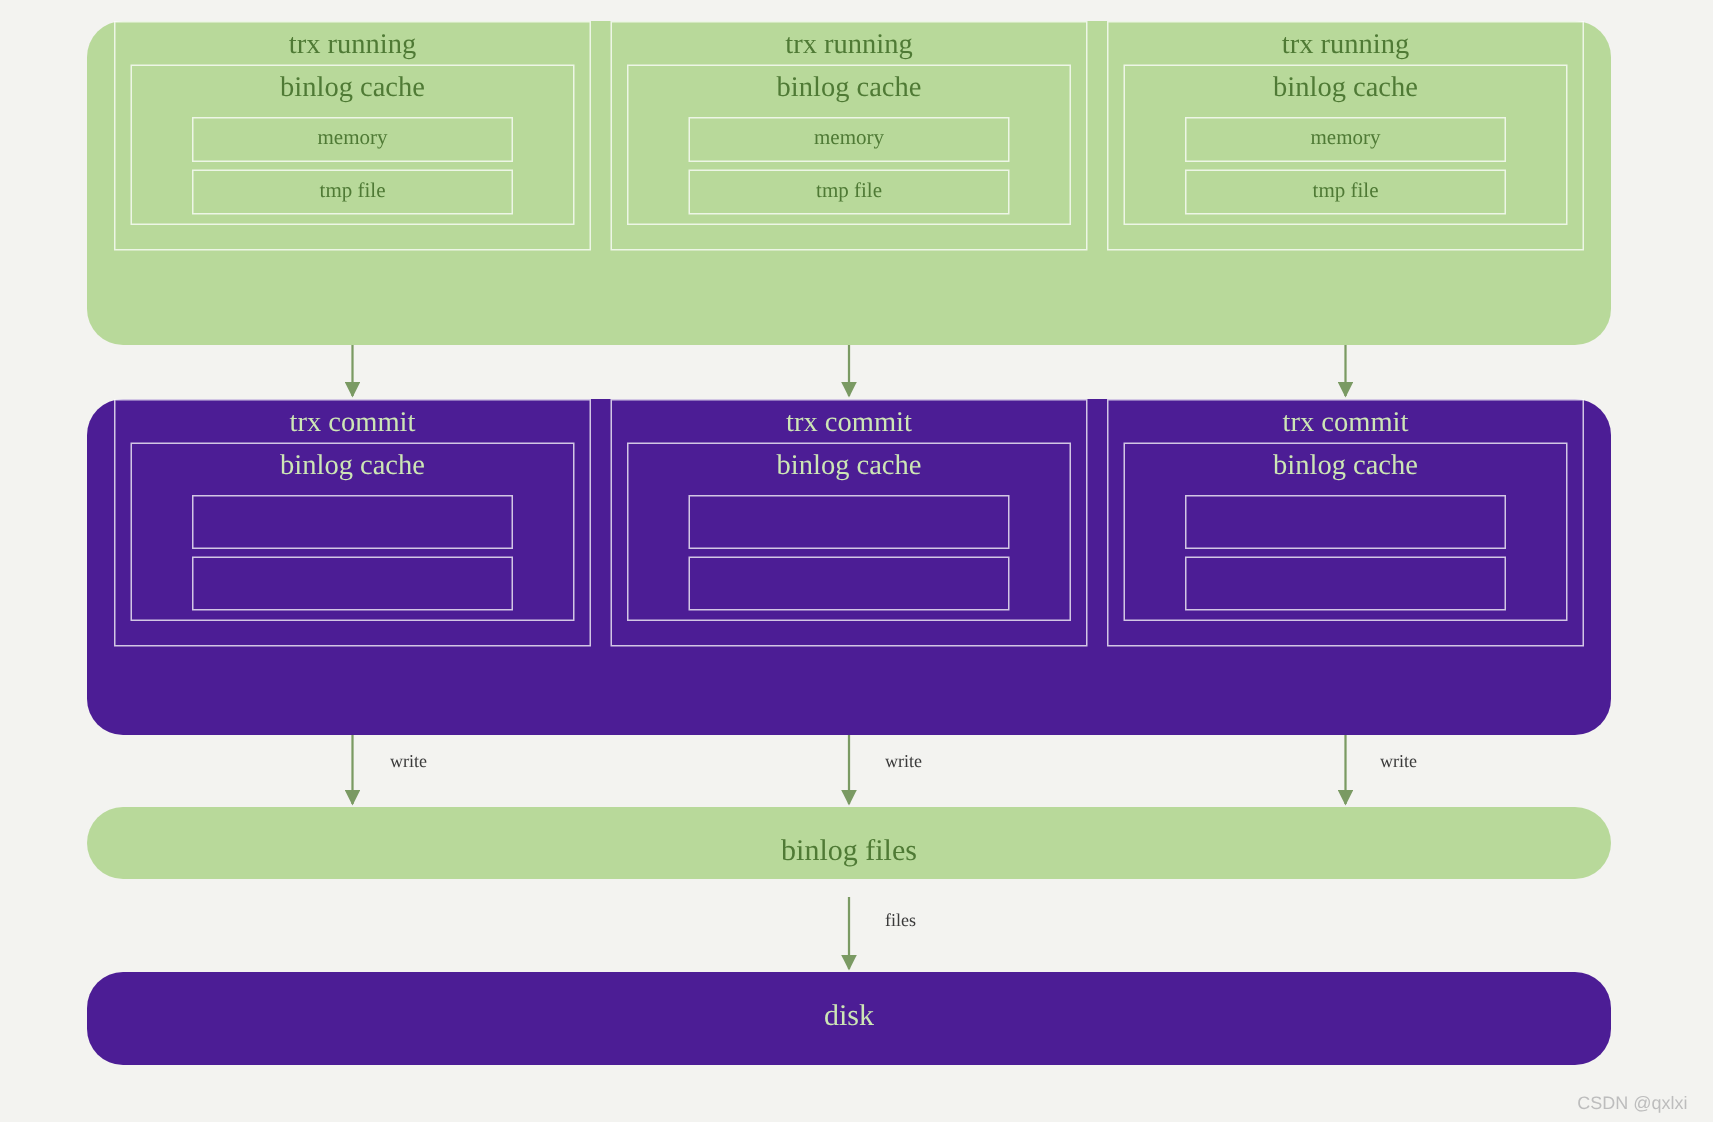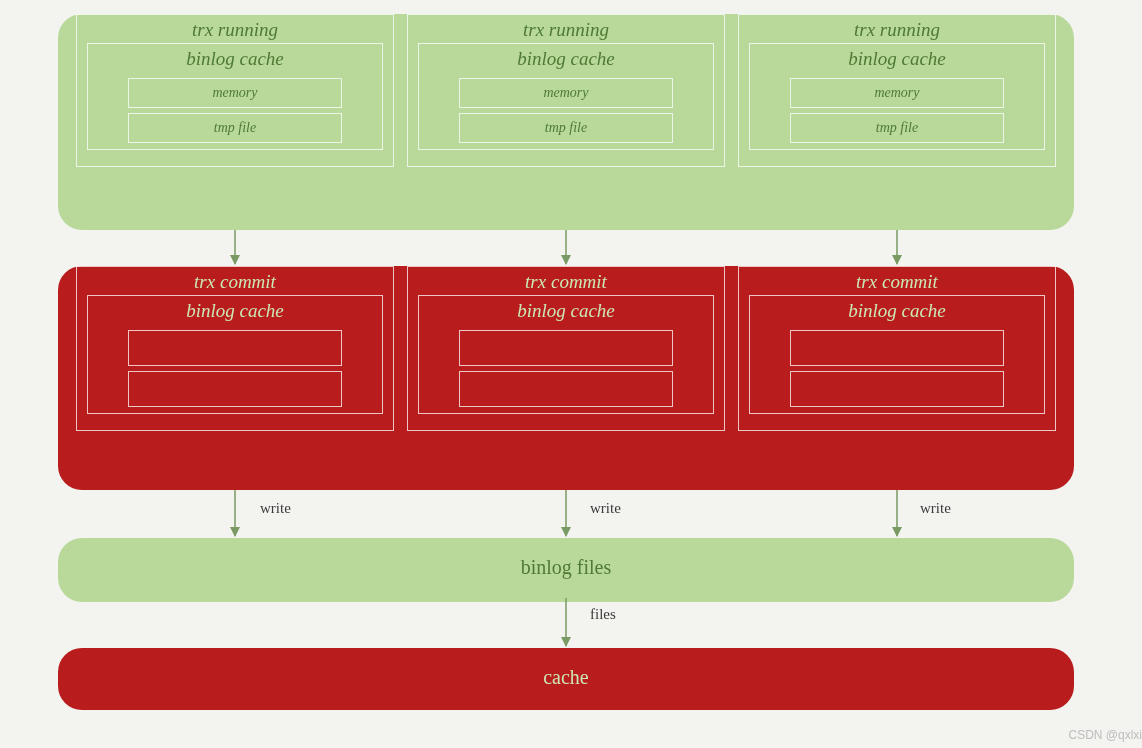--- a/index.html
+++ b/index.html
@@ -18,33 +18,32 @@
     top: 14px;
     width: 1016px;
   }
   .band {
     position: absolute;
     left: 0;
     width: 1016px;
     border-radius: 24px;
   }
   .band-light { background: #b8d99a; }
-  .band-dark  { background: #b91c1c; }
+  .band-dark  { background: #4c1d95; }
   .row3 {
     display: flex;
     justify-content: space-between;
     height: 100%;
     padding: 0 18px;
   }
   .col {
     width: 318px;
     height: 100%;
     position: relative;
     padding-top: 0;
-    font-style: italic;
   }
   .outer-box {
     border: 1px solid rgba(255,255,255,0.75);
     width: 100%;
   }
   .title {
     text-align: center;
     color: #4f7a35;
     font-size: 19px;
     padding: 4px 0 2px;
@@ -75,27 +74,27 @@
 
   
   svg.arrows {
     position: absolute;
     left: 0; top: 0;
     width: 1142px; height: 748px;
     pointer-events: none;
   }
   .arrow-lbl {
     position: absolute;
-    font-size: 15px;
+    font-size: 12px;
     color: #3a3a3a;
     font-family: "Comic Sans MS", cursive;
   }
   .watermark {
     position: absolute;
-    right: 0;
+    right: 17px;
     bottom: 6px;
     font-family: Arial, sans-serif;
     font-size: 12px;
     color: #bdbdbd;
   }
 </style>
 </head>
 <body>
 
 <div class="stage">
@@ -164,26 +163,26 @@
           <div class="inner-box">
             <div class="title">binlog cache</div>
             <div class="cell empty"></div>
             <div class="cell empty"></div>
           </div>
         </div>
       </div>
     </div>
   </div>
 
-  <div class="band band-light" style="top:524px; height:64px;">
+  <div class="band band-light" style="top:524px; height:48px;">
     <div class="wide-title wide-light-title">binlog files</div>
   </div>
 
   <div class="band band-dark" style="top:634px; height:62px;">
-    <div class="wide-title wide-dark-title">cache</div>
+    <div class="wide-title wide-dark-title">disk</div>
   </div>
 
 </div>
 
 <div class="arrow-lbl" style="left:260px; top:500px;">write</div>
 <div class="arrow-lbl" style="left:590px; top:500px;">write</div>
 <div class="arrow-lbl" style="left:920px; top:500px;">write</div>
 <div class="arrow-lbl" style="left:590px; top:606px;">files</div>
 
 <svg class="arrows">

